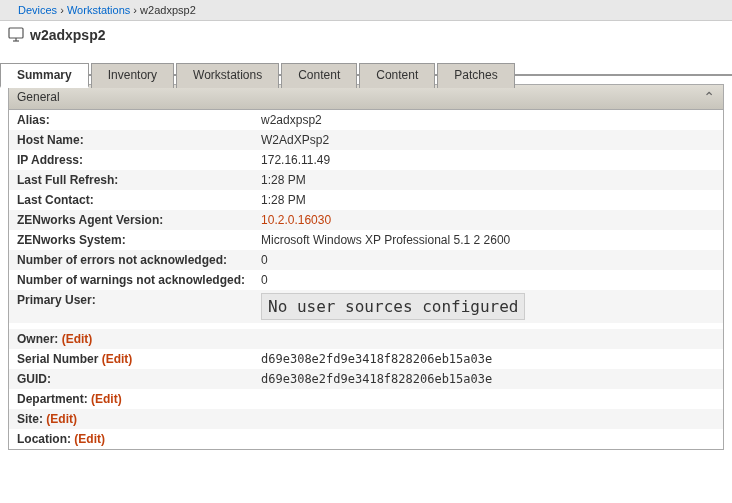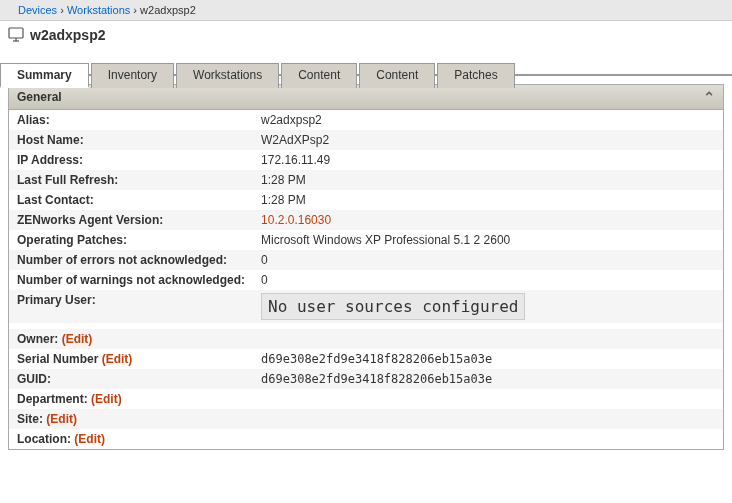--- a/index.html
+++ b/index.html
@@ -72,21 +72,21 @@
       border: 1px solid #aaa;
       margin-bottom: 8px;
     }
     .section-header {
       background: linear-gradient(to bottom, #e0ddd5, #c8c5bc);
       border-bottom: 1px solid #aaa;
       padding: 4px 8px;
       display: flex;
       justify-content: space-between;
       align-items: center;
-      font-weight: bold;
+      font-weight: normal;
       font-size: 12px;
     }
     .collapse-icon {
       font-size: 14px;
       cursor: pointer;
       color: #666;
     }
 
     
     .info-table {
@@ -202,21 +202,21 @@
       </tr>
       <tr>
         <td>Last Contact:</td>
         <td>1:28 PM</td>
       </tr>
       <tr>
         <td>ZENworks Agent Version:</td>
         <td><a href="#" class="link">10.2.0.16030</a></td>
       </tr>
       <tr>
-        <td>Operating Patches:</td>
+        <td>ZENworks System:</td>
         <td>Microsoft Windows XP Professional 5.1 2 2600</td>
       </tr>
       <tr>
         <td>Number of errors not acknowledged:</td>
         <td>0</td>
       </tr>
       <tr>
         <td>Number of warnings not acknowledged:</td>
         <td>0</td>
       </tr>

